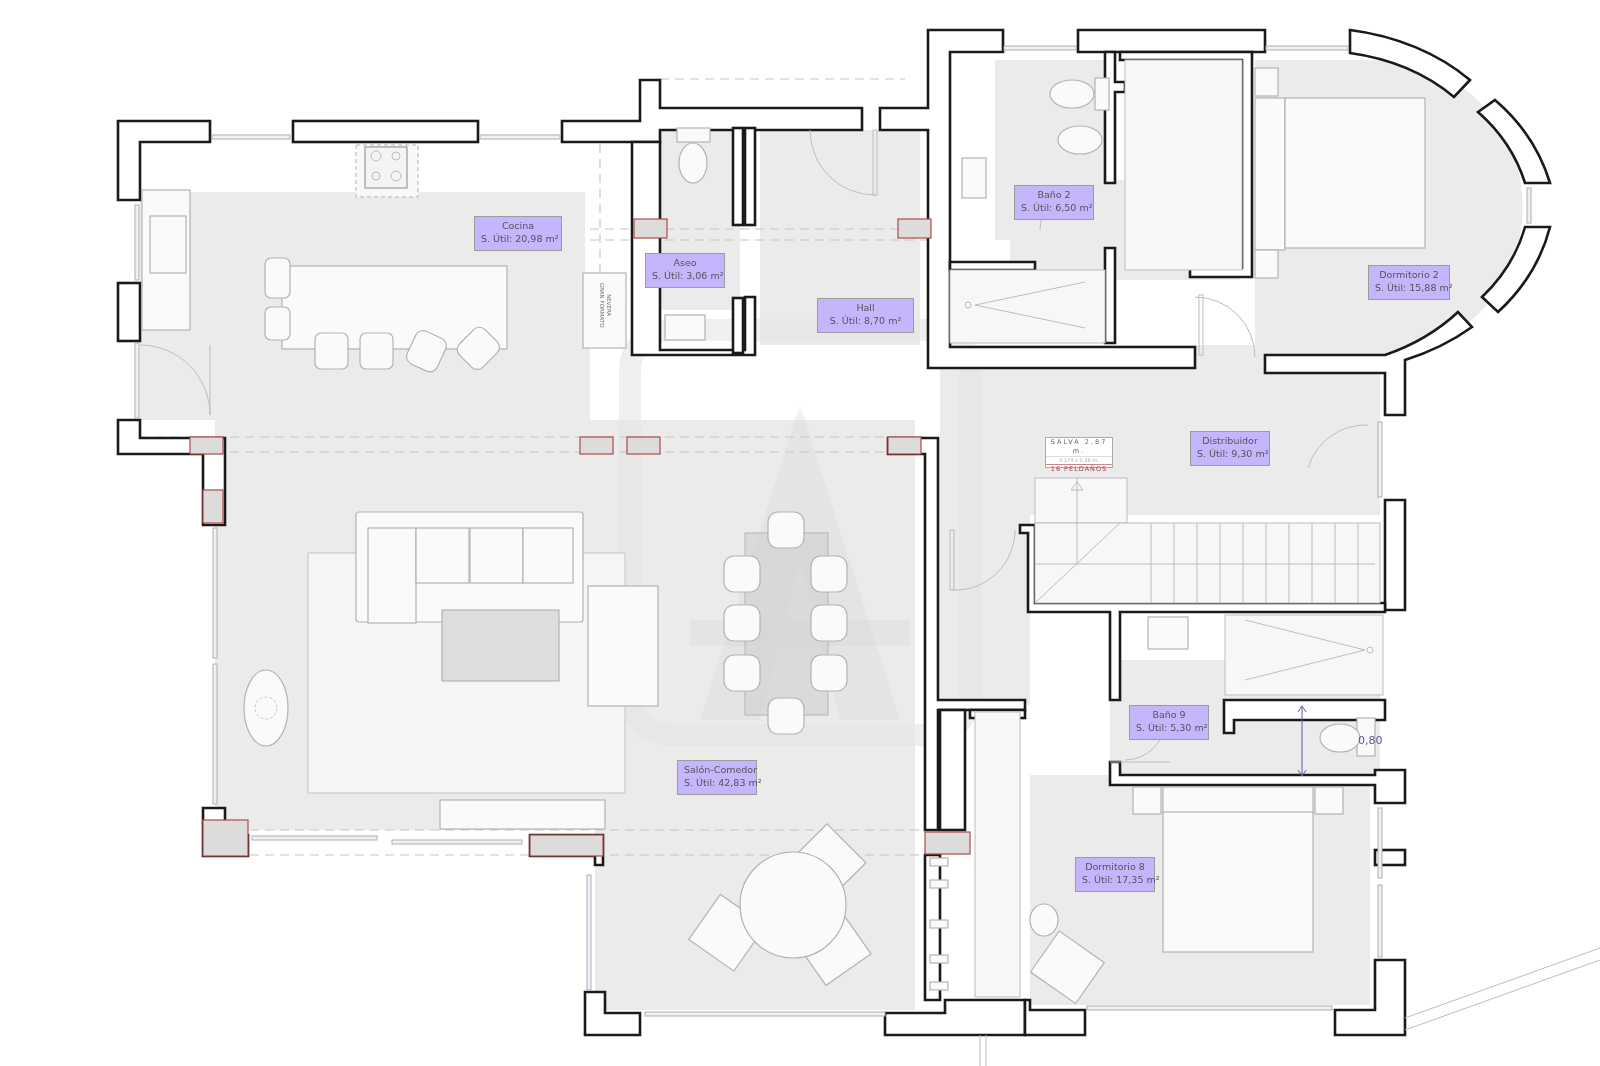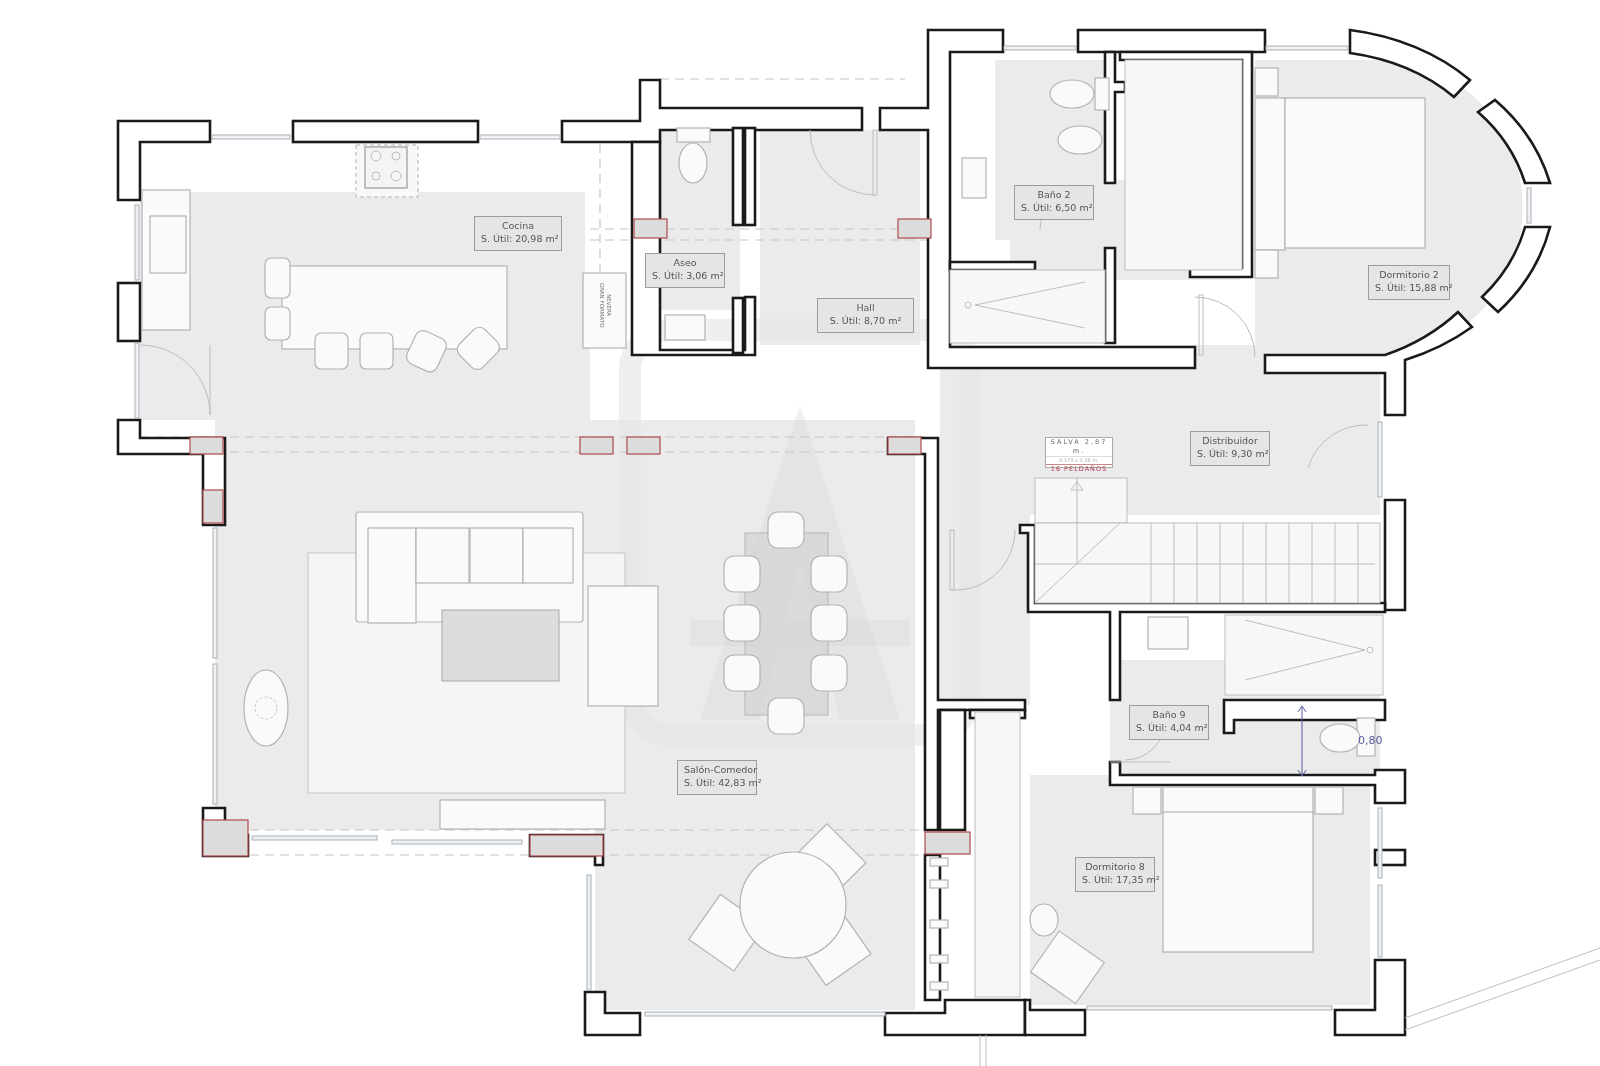--- a/index.html
+++ b/index.html
@@ -9,21 +9,21 @@
   .floor{fill:#ebebeb;stroke:none;}
   .furn{fill:#fafafa;stroke:#b3b3b3;stroke-width:1.2;}
   .furn-d{fill:#f4f4f4;stroke:#9a9a9a;stroke-width:1.2;}
   .thin{fill:none;stroke:#bdbdbd;stroke-width:1;}
   .dash{fill:none;stroke:#c6c6c6;stroke-width:1.2;stroke-dasharray:9 6;}
   .door{fill:none;stroke:#bdbdbd;stroke-width:1;}
   .win{fill:#eef2f5;stroke:#a8b0b6;stroke-width:1;}
   .beam{fill:#dcdcdc;stroke:#b04a4a;stroke-width:1.2;}
   .stair{fill:#f7f7f7;stroke:#bdbdbd;stroke-width:1;}
   .wm{fill:#d8d8d8;opacity:0.35;}
-  .label-box{position:absolute;background:#e5e5e5;border:1px solid #9c9c9c;text-align:center;color:#555;font-size:9.5px;line-height:13px;padding:2px 6px;box-sizing:border-box;white-space:nowrap;}
+  .label-box{position:absolute;background:#c4b5fd;border:1px solid #9c9c9c;text-align:center;color:#555;font-size:9.5px;line-height:13px;padding:2px 6px;box-sizing:border-box;white-space:nowrap;}
   .label-box .n{display:block;}
   .label-box .a{display:block;}
   .stair-label{position:absolute;background:#ffffff;border:1px solid #aaaaaa;text-align:center;font-size:6.5px;line-height:9px;color:#777;box-sizing:border-box;}
   .stair-label .t{display:block;letter-spacing:2px;color:#666;border-bottom:1px solid #ddd;}
   .stair-label .d{display:block;color:#b0b0b0;font-size:5px;line-height:7px;}
   .stair-label .s{display:block;color:#b03a4a;border-top:1px solid #c88;letter-spacing:1px;}
   .dim{position:absolute;color:#5a5aa0;font-size:11px;}
   .fridge{position:absolute;font-size:5.5px;color:#777;transform:rotate(90deg);transform-origin:left top;white-space:nowrap;text-align:center;line-height:7px;}
 </style>
 </head>
@@ -304,21 +304,21 @@
 <div class="label-box" style="left:1368px;top:265px;width:82px;height:35px;">
   <span class="n">Dormitorio 2</span>
   <span class="a">S. Útil: 15,88 m²</span>
 </div>
 <div class="label-box" style="left:1190px;top:431px;width:80px;height:35px;">
   <span class="n">Distribuidor</span>
   <span class="a">S. Útil: 9,30 m²</span>
 </div>
 <div class="label-box" style="left:1129px;top:705px;width:80px;height:35px;">
   <span class="n">Baño 9</span>
-  <span class="a">S. Útil: 4,04 m²</span>
+  <span class="a">S. Útil: 5,30 m²</span>
 </div>
 <div class="label-box" style="left:677px;top:760px;width:80px;height:35px;">
   <span class="n">Salón-Comedor</span>
   <span class="a">S. Útil: 42,83 m²</span>
 </div>
 <div class="label-box" style="left:1075px;top:857px;width:80px;height:35px;">
   <span class="n">Dormitorio 8</span>
   <span class="a">S. Útil: 17,35 m²</span>
 </div>
 

